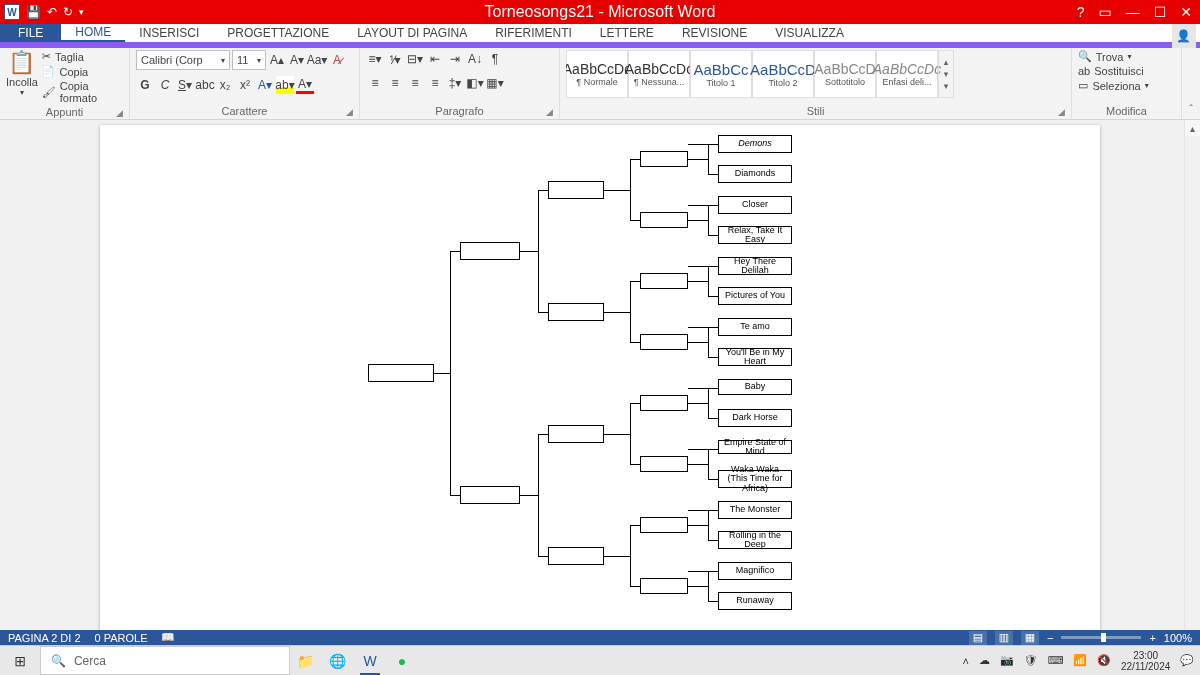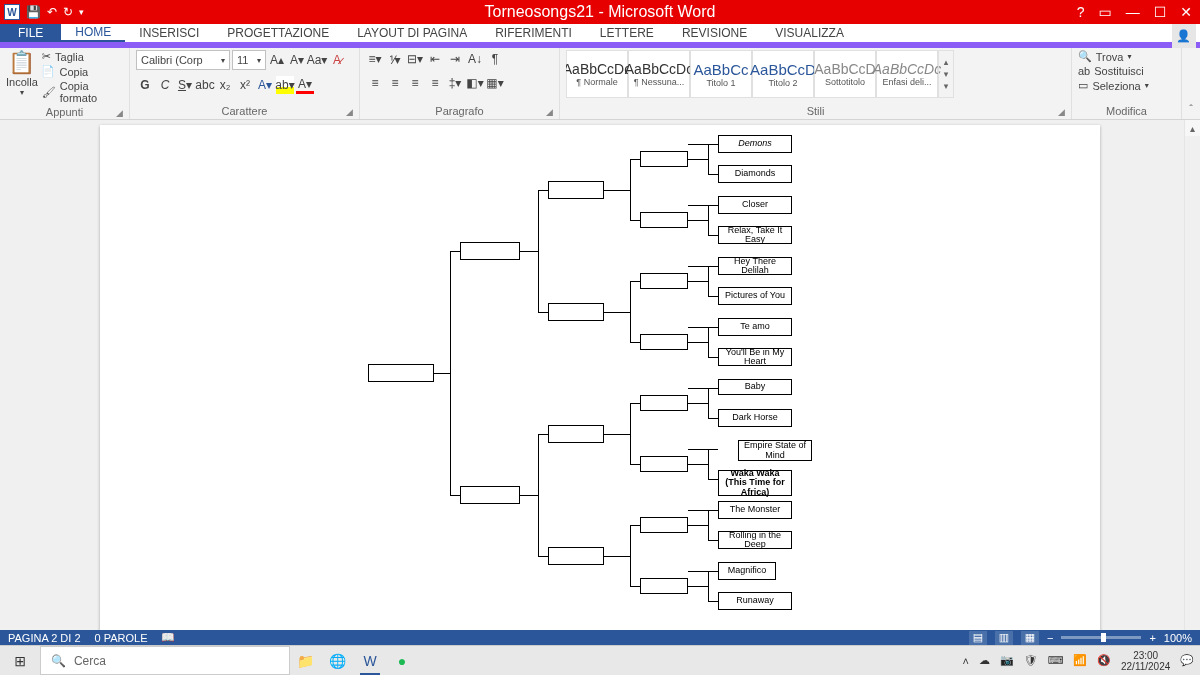--- a/index.html
+++ b/index.html
@@ -269,25 +269,25 @@
         <div class="node" style="left: 618px; top: 10px; width: 74px; height: 18px; font-style: italic;">Demons</div>
         <div class="node" style="left: 618px; top: 40px; width: 74px; height: 18px;">Diamonds</div>
         <div class="node" style="left: 618px; top: 71px; width: 74px; height: 18px;">Closer</div>
         <div class="node" style="left: 618px; top: 101px; width: 74px; height: 18px;">Relax, Take It Easy</div>
         <div class="node" style="left: 618px; top: 132px; width: 74px; height: 18px;">Hey There Delilah</div>
         <div class="node" style="left: 618px; top: 162px; width: 74px; height: 18px;">Pictures of You</div>
         <div class="node" style="left: 618px; top: 193px; width: 74px; height: 18px;">Te amo</div>
         <div class="node" style="left: 618px; top: 223px; width: 74px; height: 18px;">You'll Be in My Heart</div>
         <div class="node" style="left: 618px; top: 254px; width: 74px; height: 16px;">Baby</div>
         <div class="node" style="left: 618px; top: 284px; width: 74px; height: 18px;">Dark Horse</div>
-        <div class="node" style="left: 638px; top: 315px; width: 74px; height: 21px;">Empire State of Mind</div>
-        <div class="node" style="left: 618px; top: 345px; width: 74px; height: 26px; font-weight: bold;">Waka Waka (This Time for Africa)</div>
+        <div class="node" style="left: 618px; top: 315px; width: 74px; height: 14px;">Empire State of Mind</div>
+        <div class="node" style="left: 618px; top: 345px; width: 74px; height: 18px;">Waka Waka (This Time for Africa)</div>
         <div class="node" style="left: 618px; top: 376px; width: 74px; height: 18px;">The Monster</div>
         <div class="node" style="left: 618px; top: 406px; width: 74px; height: 18px;">Rolling in the Deep</div>
-        <div class="node" style="left: 618px; top: 437px; width: 58px; height: 18px;">Magnifico</div>
+        <div class="node" style="left: 618px; top: 437px; width: 74px; height: 18px;">Magnifico</div>
         <div class="node" style="left: 618px; top: 467px; width: 74px; height: 18px;">Runaway</div>
         <div class="node" style="left: 540px; top: 26px; width: 48px; height: 16px;"></div>
         <div class="hline" style="left: 588px; top: 19px; width: 30px;"></div>
         <div class="node" style="left: 540px; top: 87px; width: 48px; height: 16px;"></div>
         <div class="hline" style="left: 588px; top: 80px; width: 30px;"></div>
         <div class="node" style="left: 540px; top: 148px; width: 48px; height: 16px;"></div>
         <div class="hline" style="left: 588px; top: 141px; width: 30px;"></div>
         <div class="node" style="left: 540px; top: 209px; width: 48px; height: 16px;"></div>
         <div class="hline" style="left: 588px; top: 202px; width: 30px;"></div>
         <div class="node" style="left: 540px; top: 270px; width: 48px; height: 16px;"></div>

